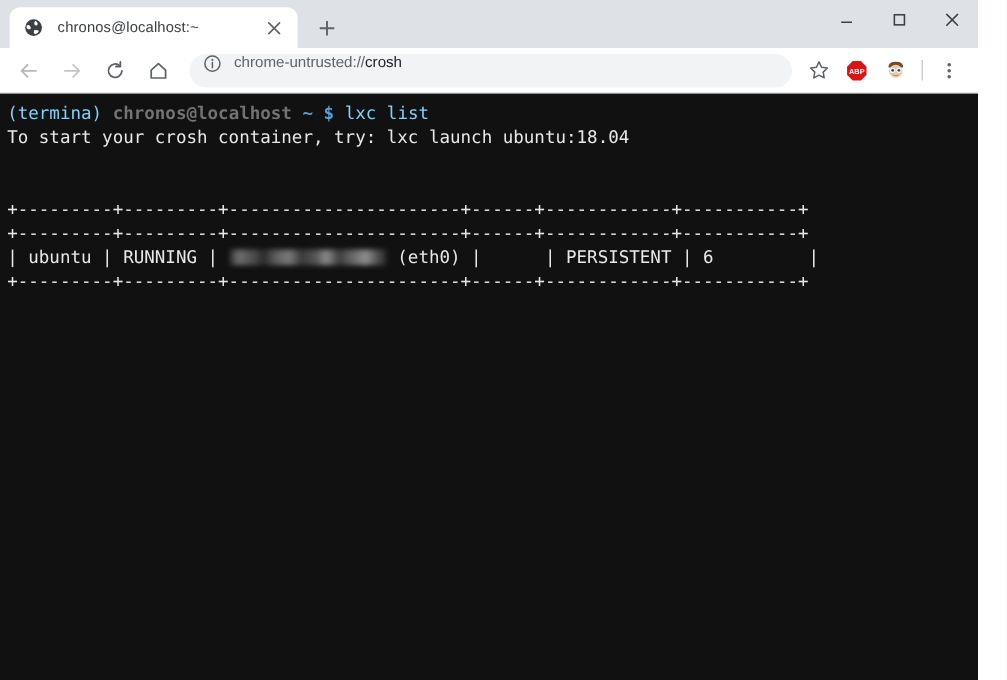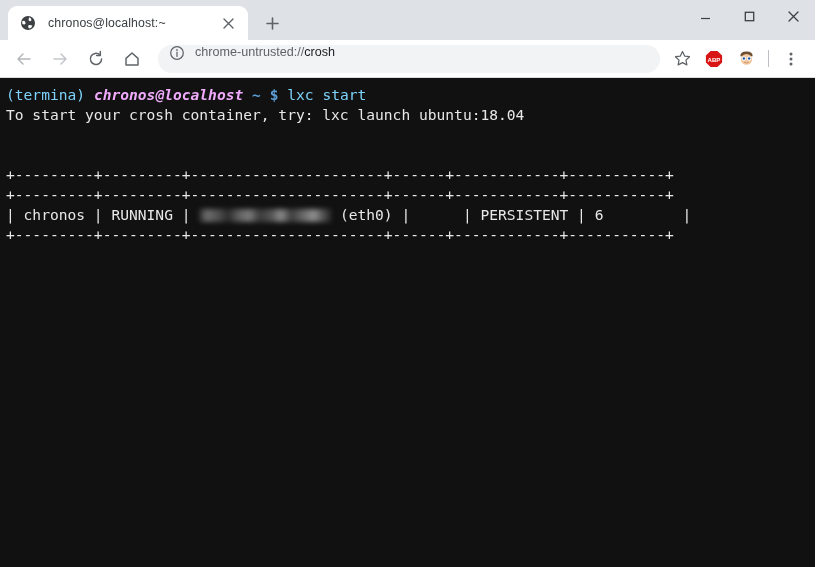--- a/index.html
+++ b/index.html
@@ -187,21 +187,21 @@
   }
   .term-line {
     font-family: "DejaVu Sans Mono", "Liberation Mono", monospace;
     font-size: 14.6px;
     line-height: 20px;
     color: #e8e8e8;
     white-space: pre;
     letter-spacing: 0px;
   }
   .term-blank { height: 20px; }
-  .c-green  { color: #f0abfc; font-weight: bold; font-style: italic; }
+  .c-green  { color: #737373; font-weight: bold; }
   .c-blue   { color: #5c9fd6; font-weight: bold; }
   .c-plain  { color: #7dd3fc; }
   .redacted {
     display: inline-block;
     background: linear-gradient(90deg,
        #2a2a2a 0%, #6e6e6e 6%, #4a4a4a 16%, #2b2b2b 22%,
        #5f5f5f 30%, #7a7a7a 38%, #3a3a3a 46%,
        #555555 55%, #8a8a8a 62%, #3d3d3d 70%,
        #6a6a6a 79%, #8f8f8f 87%, #4a4a4a 95%, #2a2a2a 100%);
     filter: blur(2.4px);
@@ -345,31 +345,31 @@
       <svg width="16" height="16" viewBox="0 0 16 16">
         <circle cx="8" cy="3" r="1.5" fill="#5f6368"></circle>
         <circle cx="8" cy="8" r="1.5" fill="#5f6368"></circle>
         <circle cx="8" cy="13" r="1.5" fill="#5f6368"></circle>
       </svg>
     </div>
   </div>
 
   <div class="terminal">
 
-    <div class="term-line"><span class="c-plain">(termina)</span><span class="c-plain"> </span><span class="c-green">chronos@localhost</span><span class="c-plain"> </span><span class="c-blue">~</span><span class="c-plain"> </span><span class="c-blue">$</span><span class="c-plain"> </span><span class="c-plain">lxc start</span></div>
+    <div class="term-line"><span class="c-plain">(termina)</span><span class="c-plain"> </span><span class="c-green">chronos@localhost</span><span class="c-plain"> </span><span class="c-blue">~</span><span class="c-plain"> </span><span class="c-blue">$</span><span class="c-plain"> </span><span class="c-plain">lxc list</span></div>
 
     <div class="term-line">To start your crosh container, try: lxc launch ubuntu:18.04</div>
 
     <div class="term-line term-blank"></div>
     <div class="term-line term-blank"></div>
 
     <div class="term-line">+---------+---------+----------------------+------+------------+-----------+</div>
 
 
     <div class="term-line">+---------+---------+----------------------+------+------------+-----------+</div>
 
-    <div class="term-line"><span>| chronos | RUNNING | </span><span class="redacted" style="width: 131.797px;"></span><span> (eth0) |      | PERSISTENT | 6         |</span></div>
+    <div class="term-line"><span>| ubuntu | RUNNING | </span><span class="redacted" style="width: 131.797px;"></span><span> (eth0) |      | PERSISTENT | 6         |</span></div>
 
     <div class="term-line">+---------+---------+----------------------+------+------------+-----------+</div>
 
 
   </div>
 </div>
 
 </body></html>

